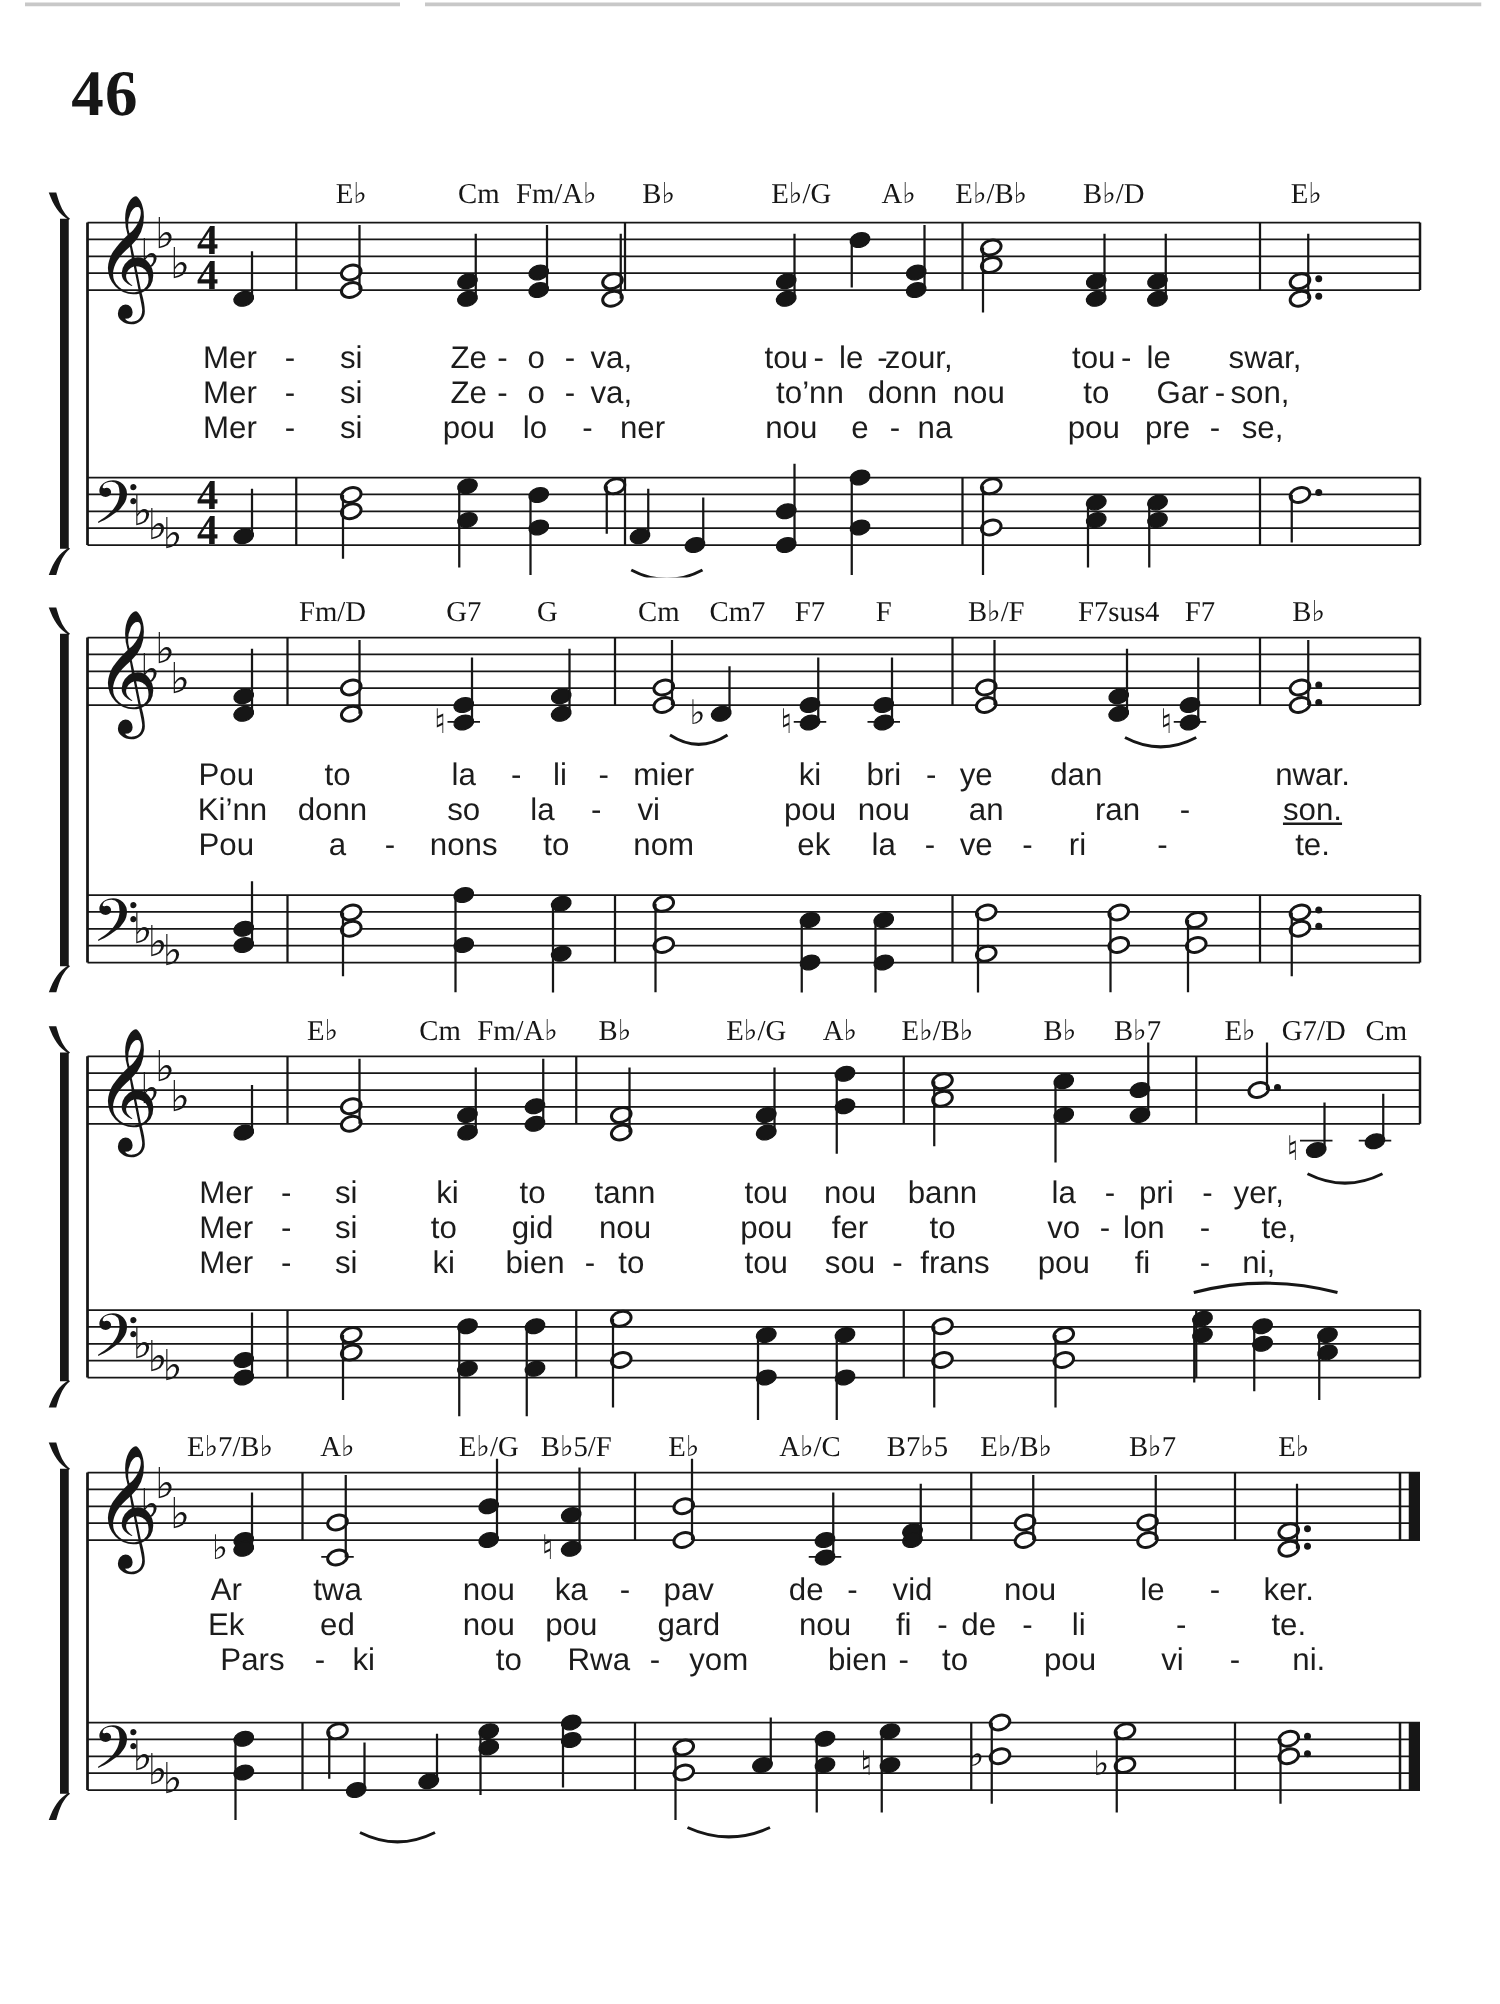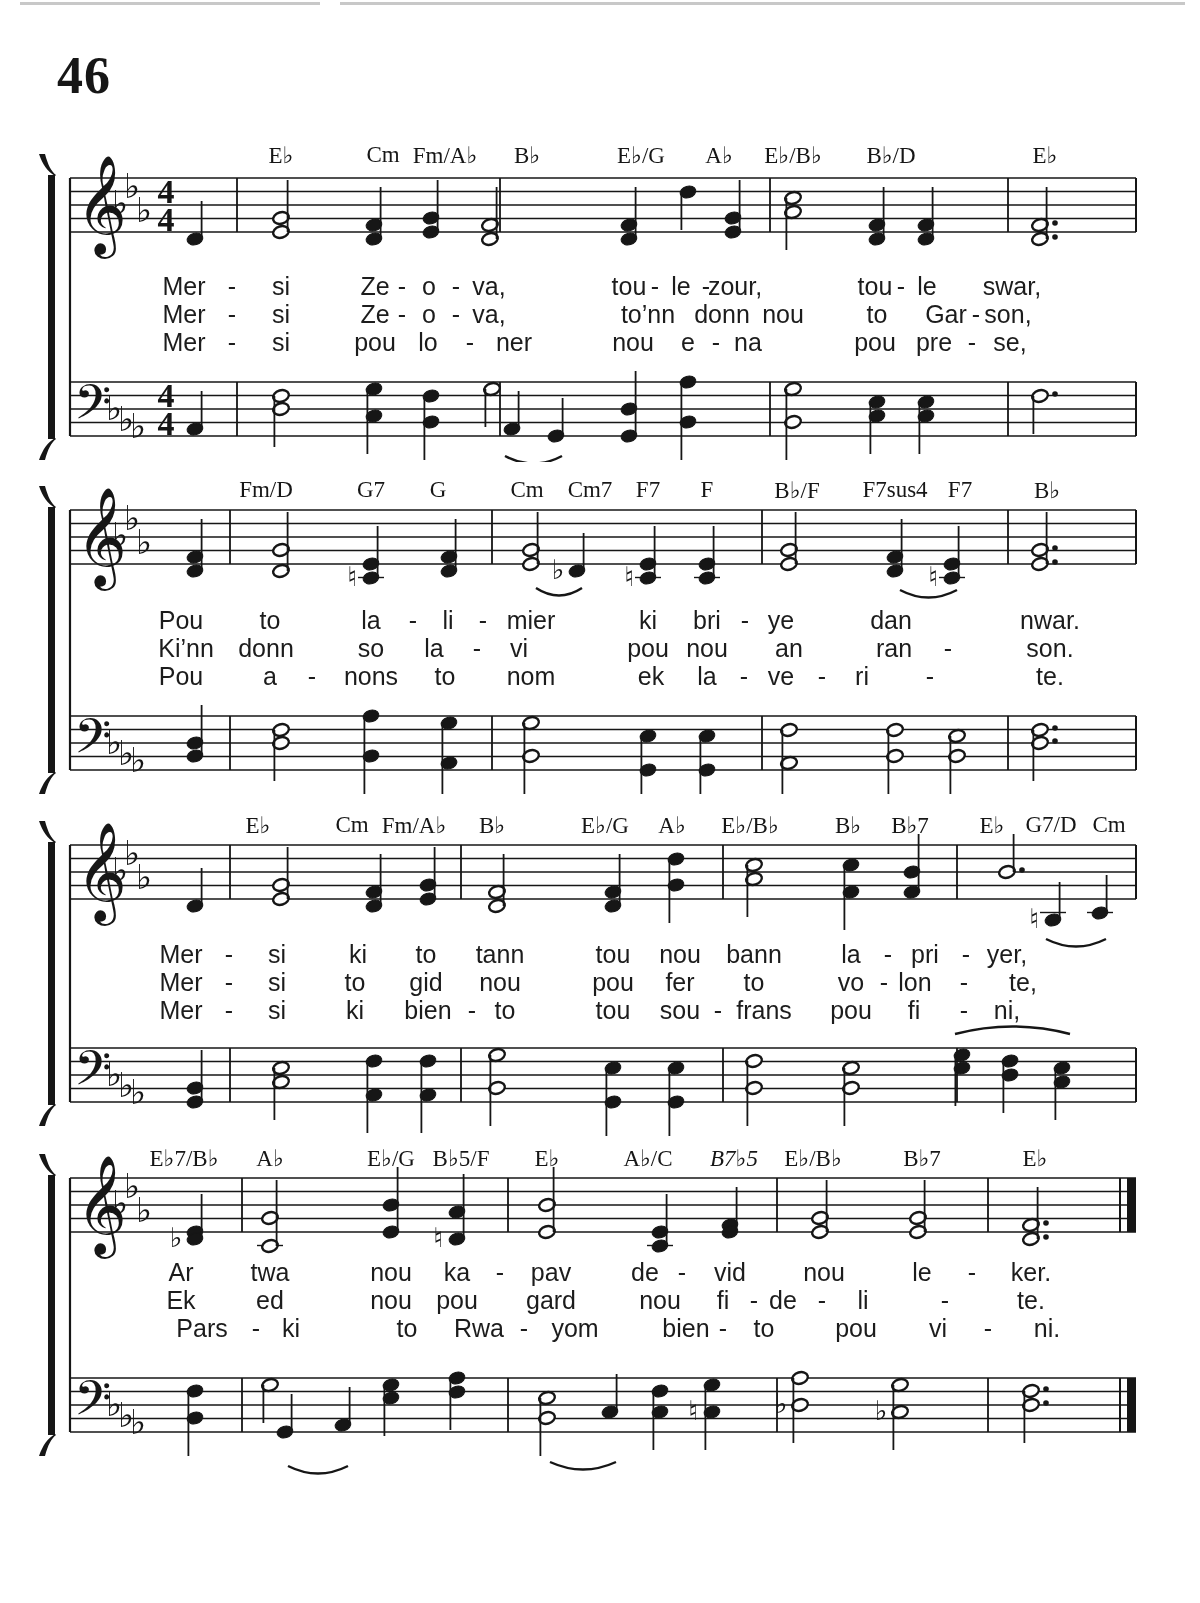--- a/index.html
+++ b/index.html
@@ -347,36 +347,36 @@
           <span class="syl" style="left: 270px;">to</span>
           <span class="syl" style="left: 371px;">la</span>
           <span class="syl" style="left: 413px;">-</span>
           <span class="syl" style="left: 448px;">li</span>
           <span class="syl" style="left: 483px;">-</span>
           <span class="syl" style="left: 531px;">mier</span>
           <span class="syl" style="left: 648px;">ki</span>
           <span class="syl" style="left: 707px;">bri</span>
           <span class="syl" style="left: 745px;">-</span>
           <span class="syl" style="left: 781px;">ye</span>
-          <span class="syl" style="left: 891px; text-align: right;">dan</span>
+          <span class="syl" style="left: 861px; text-align: right;">dan</span>
           <span class="syl" style="left: 1050px;">nwar.</span>
         </div>
         <div class="lyric-line" style="top: 162px;">
           <span class="syl" style="left: 186px;">Ki’nn</span>
           <span class="syl" style="left: 266px;">donn</span>
           <span class="syl" style="left: 371px;">so</span>
           <span class="syl" style="left: 434px;">la</span>
           <span class="syl" style="left: 477px;">-</span>
           <span class="syl" style="left: 519px;">vi</span>
           <span class="syl" style="left: 648px;">pou</span>
           <span class="syl" style="left: 707px;">nou</span>
           <span class="syl" style="left: 789px;">an</span>
           <span class="syl" style="left: 894px;">ran</span>
           <span class="syl" style="left: 948px;">-</span>
-          <span class="syl" style="left: 1050px;">son.</span>
+          <span class="syl" style="left: 1050px; text-decoration: underline;">son.</span>
         </div>
         <div class="lyric-line" style="top: 190px;">
           <span class="syl" style="left: 181px;">Pou</span>
           <span class="syl" style="left: 270px;">a</span>
           <span class="syl" style="left: 312px;">-</span>
           <span class="syl" style="left: 371px;">nons</span>
           <span class="syl" style="left: 445px;">to</span>
           <span class="syl" style="left: 531px;">nom</span>
           <span class="syl" style="left: 651px;">ek</span>
           <span class="syl" style="left: 707px;">la</span>
@@ -688,21 +688,21 @@
             <path d="M 288 326 Q 318 341 348 326" fill="none" stroke="#161616" stroke-width="2.4"></path>
             <path d="M 550 322 Q 583 337 616 322" fill="none" stroke="#161616" stroke-width="2.4"></path>
           </g>
         </svg>
         <span class="chord" style="left: 184px; top: 5px;">E♭7/B♭</span>
         <span class="chord" style="left: 270px; top: 5px;">A♭</span>
         <span class="chord" style="left: 391px; top: 5px;">E♭/G</span>
         <span class="chord" style="left: 461px; top: 5px;">B♭5/F</span>
         <span class="chord" style="left: 547px; top: 5px;">E♭</span>
         <span class="chord" style="left: 648px; top: 5px;">A♭/C</span>
-        <span class="chord" style="left: 734px; top: 5px; font-style: italic;">B7♭5</span>
+        <span class="chord" style="left: 734px; top: 5px;">B7♭5</span>
         <span class="chord" style="left: 813px; top: 5px;">E♭/B♭</span>
         <span class="chord" style="left: 922px; top: 5px;">B♭7</span>
         <span class="chord" style="left: 1035px; top: 5px;">E♭</span>
         <div class="lyric-line" style="top: 118px;">
           <span class="syl" style="left: 181px;">Ar</span>
           <span class="syl" style="left: 270px;">twa</span>
           <span class="syl" style="left: 391px;">nou</span>
           <span class="syl" style="left: 457px;">ka</span>
           <span class="syl" style="left: 500px;">-</span>
           <span class="syl" style="left: 551px;">pav</span>

